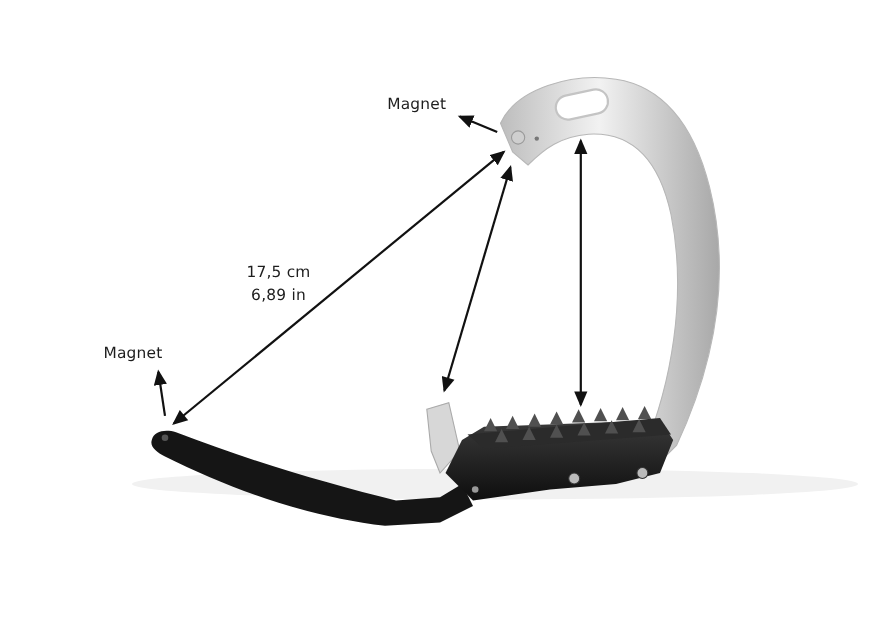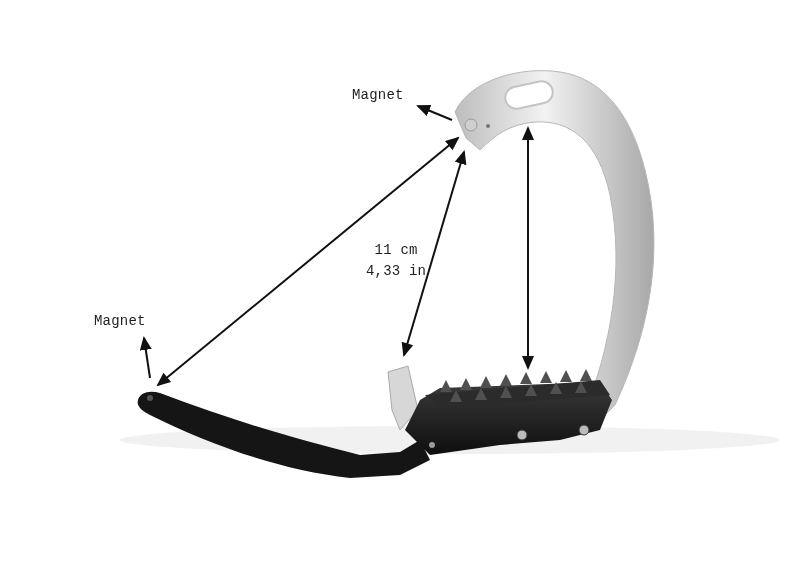--- a/index.html
+++ b/index.html
@@ -1,17 +1,17 @@
 <!DOCTYPE html>
 <html><head>
 <meta charset="utf-8">
 <style>
   html,body{margin:0;padding:0;background:#ffffff;}
   body{width:800px;height:571px;overflow:hidden;position:relative;font-family:"DejaVu Sans","Liberation Sans",sans-serif;}
-  #stage{position:absolute;left:0;top:0;width:800px;height:415px;font-family:Liberation Mono, monospace;}
+  #stage{position:absolute;left:0;top:0;width:800px;height:415px;}
   .label{position:absolute;color:#1e1e1e;font-size:14px;line-height:21px;text-align:center;white-space:nowrap;letter-spacing:0.2px;}
   .label span{display:block;}
 </style>
 </head>
 <body>
 
 <div id="stage">
   <svg width="800" height="571" viewBox="0 0 800 571">
     <defs>
       <linearGradient id="frameGrad" x1="0" y1="0" x2="1" y2="0">
@@ -79,17 +79,17 @@
       <line x1="150" y1="378" x2="144" y2="338" marker-end="url(#ah)"></line>
     </g>
   </svg>
 
   <div class="label" style="left:352px;top:85px;">
     <span>Magnet</span>
   </div>
   <div class="label" style="left:94px;top:311px;">
     <span>Magnet</span>
   </div>
-  <div class="label" style="left:366px;top:240px;">
-    <span>11 cm</span>
-    <span>4,33 in</span>
+  <div class="label" style="left:224px;top:238px;">
+    <span>17,5 cm</span>
+    <span>6,89 in</span>
   </div>
 </div>
 
 </body></html>

